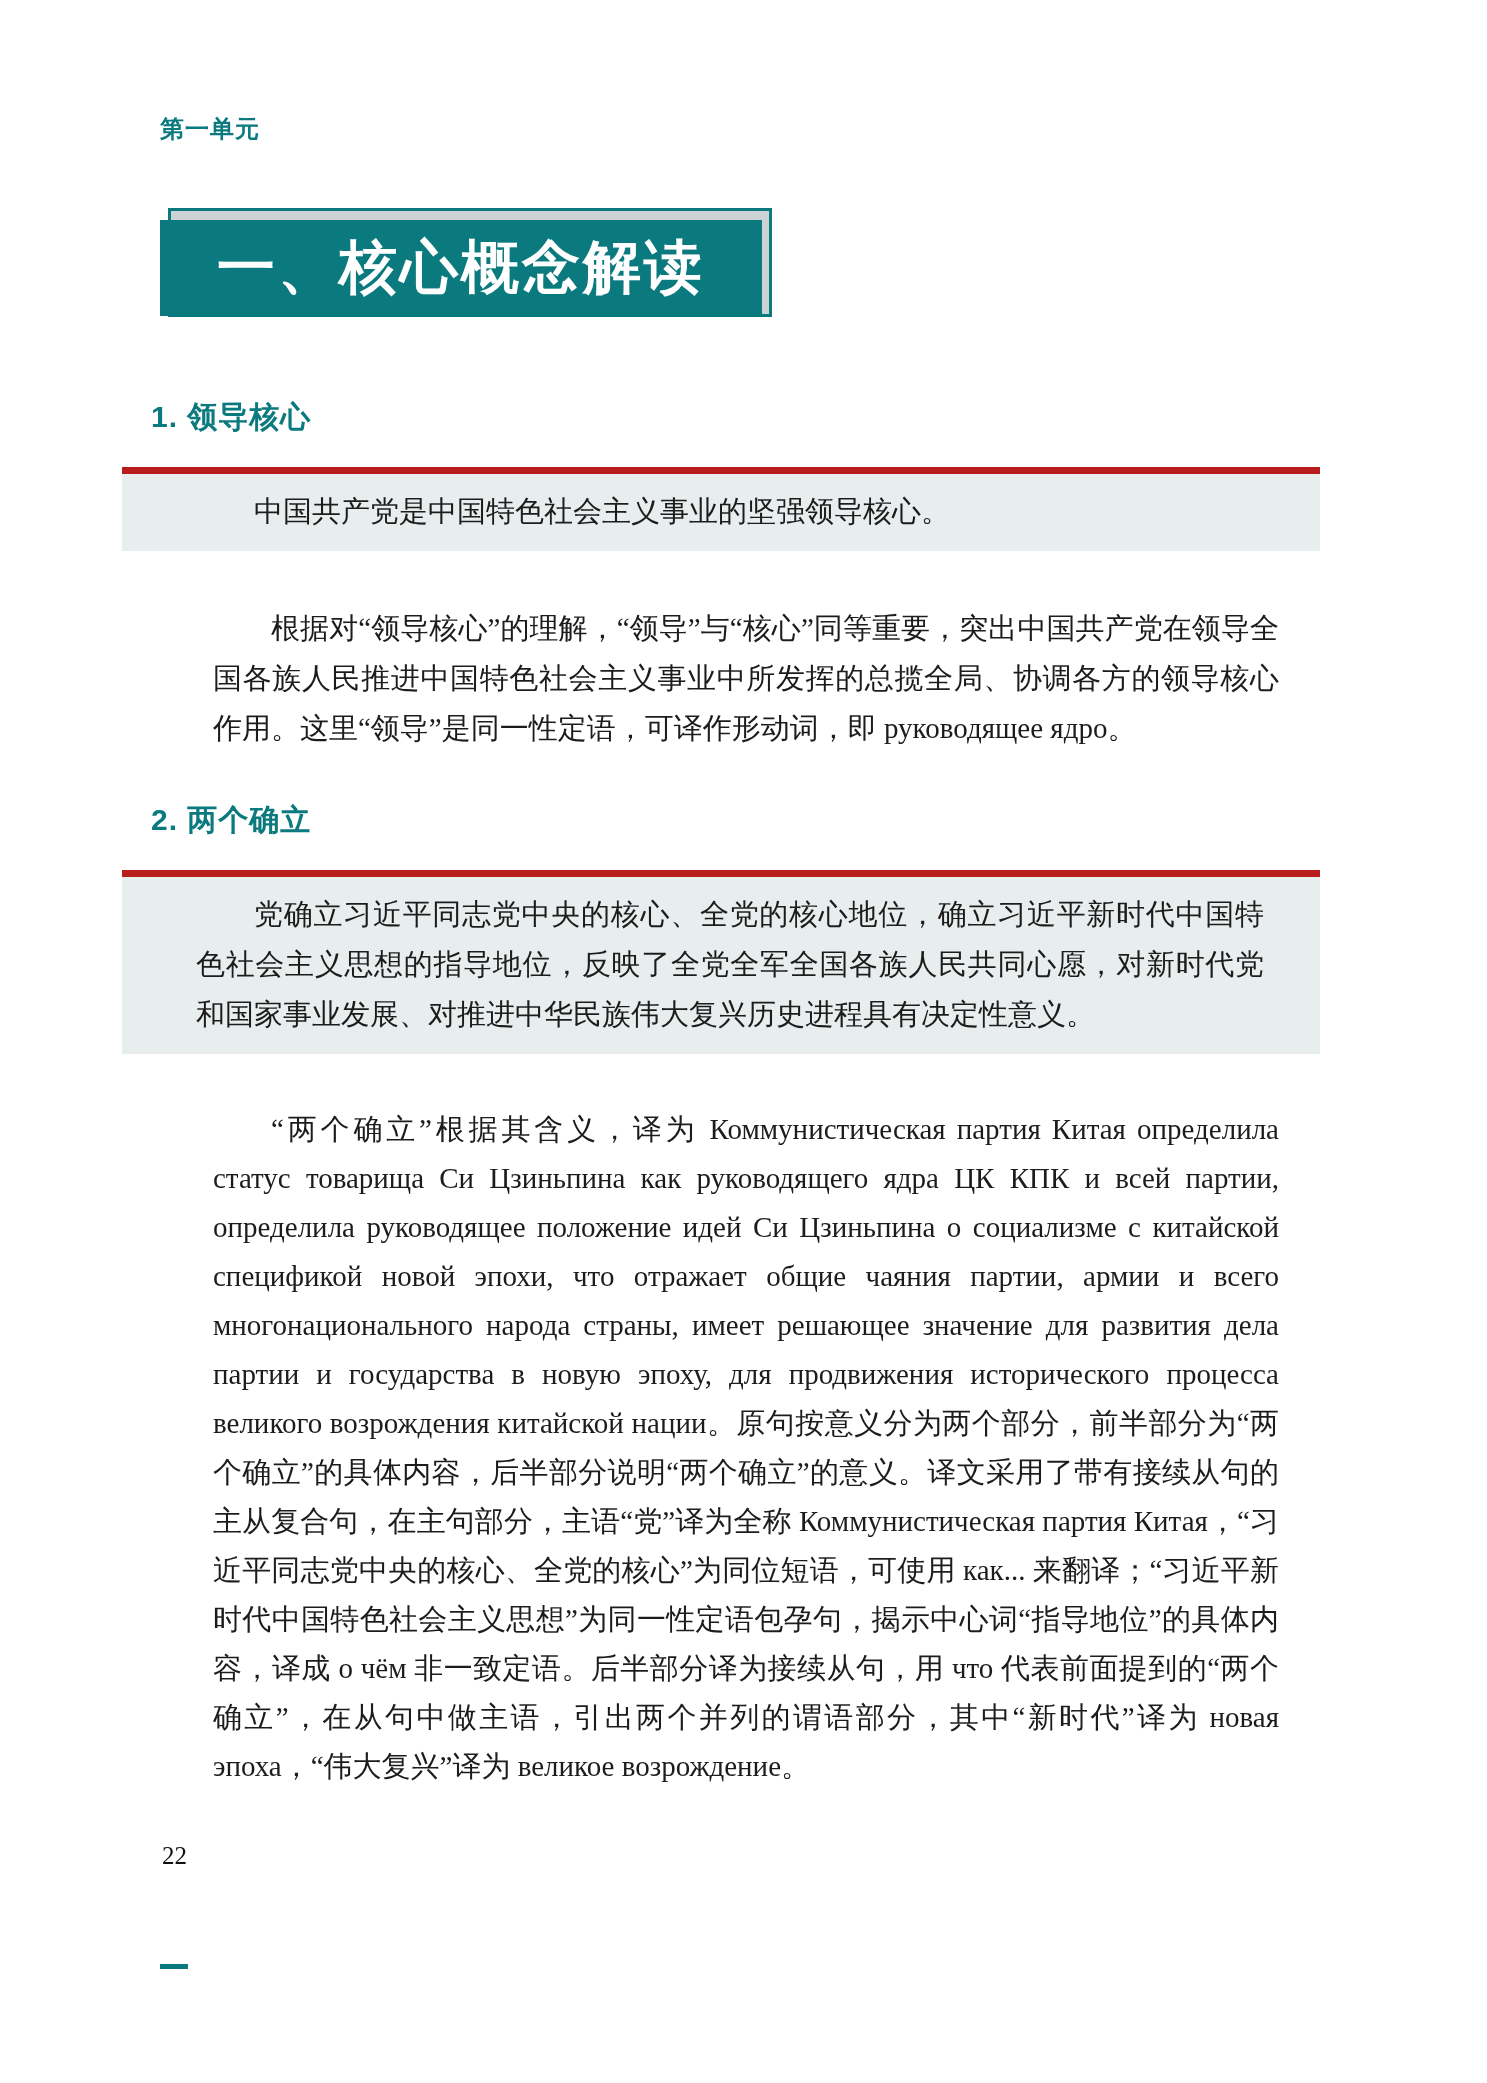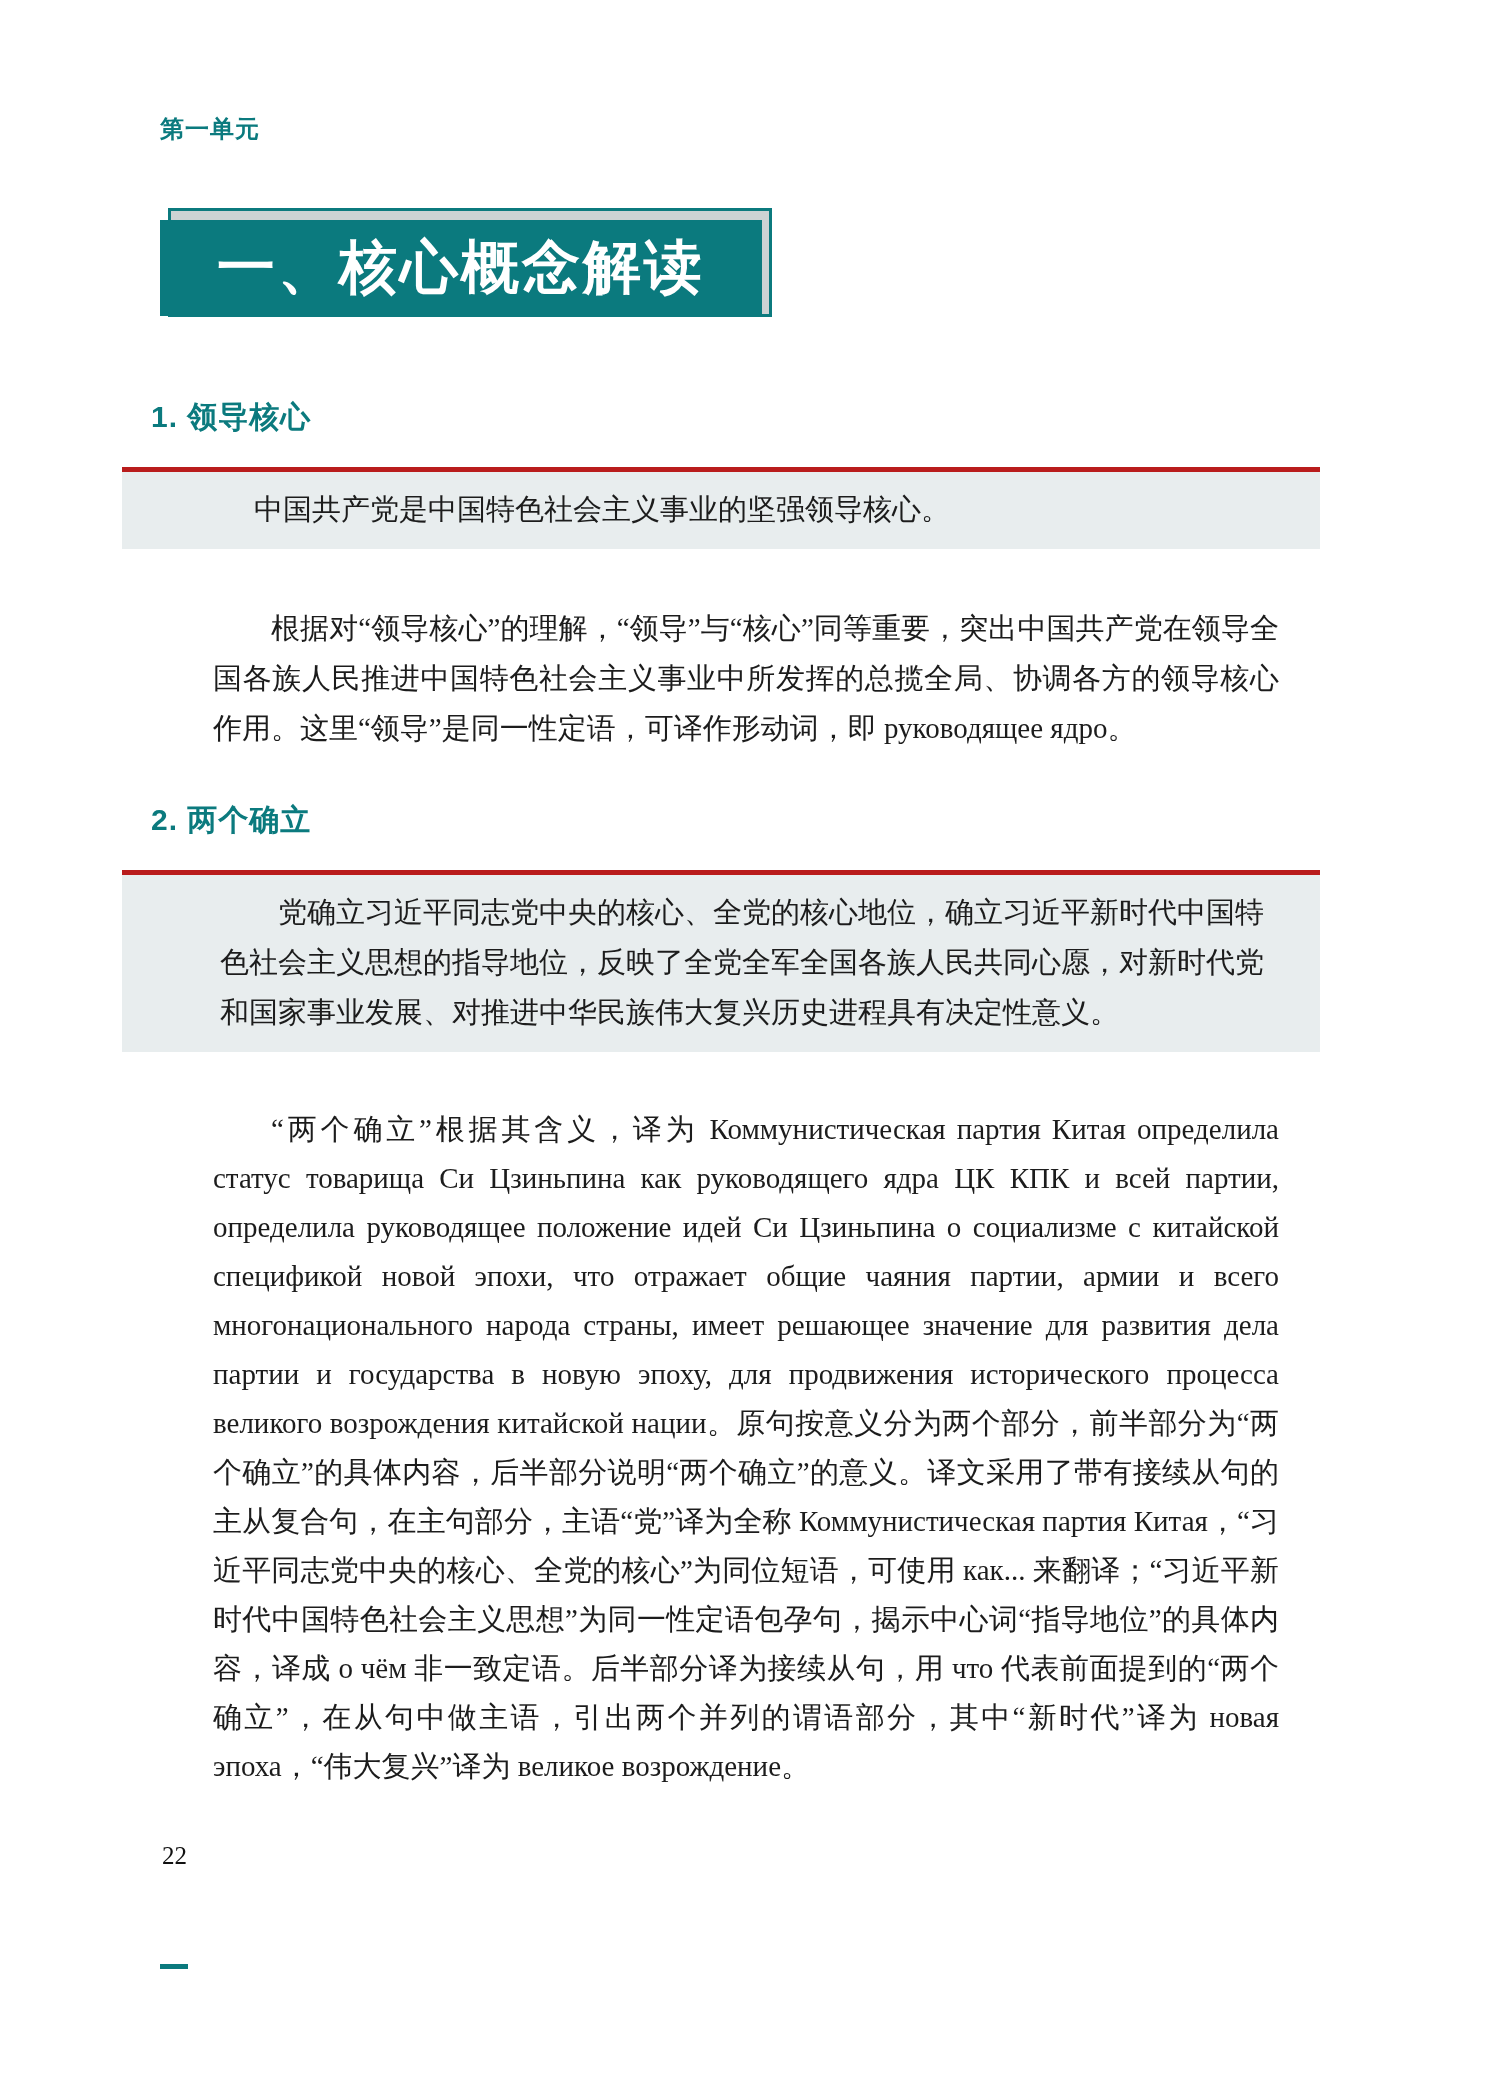--- a/index.html
+++ b/index.html
@@ -81,33 +81,33 @@
   .h1pos { top: 394px; }
   .h2pos { top: 797px; }
 
   
   .quote-box {
     position: absolute;
     left: 122px;
     width: 1198px;
     box-sizing: border-box;
     background: #e8edee;
-    border-top: 5px solid #b91c1c;
+    border-top: 7px solid #b91c1c;
   }
   .quote-box p {
     margin: 0;
     padding: 12px 56px 15px 74px;
     font-size: 29px;
     line-height: 50px;
     text-align: justify;
     text-indent: 2em;
     color: #1c1c1c;
   }
   .q1pos { top: 467px; }
-  .q2pos { top: 870px; padding-left: 24px; }
+  .q2pos { top: 870px; }
 
   
   .body-para {
     position: absolute;
     left: 196px;
     width: 1066px;
     margin: 17px;
     font-size: 29px;
     line-height: 50px;
     text-align: justify;

